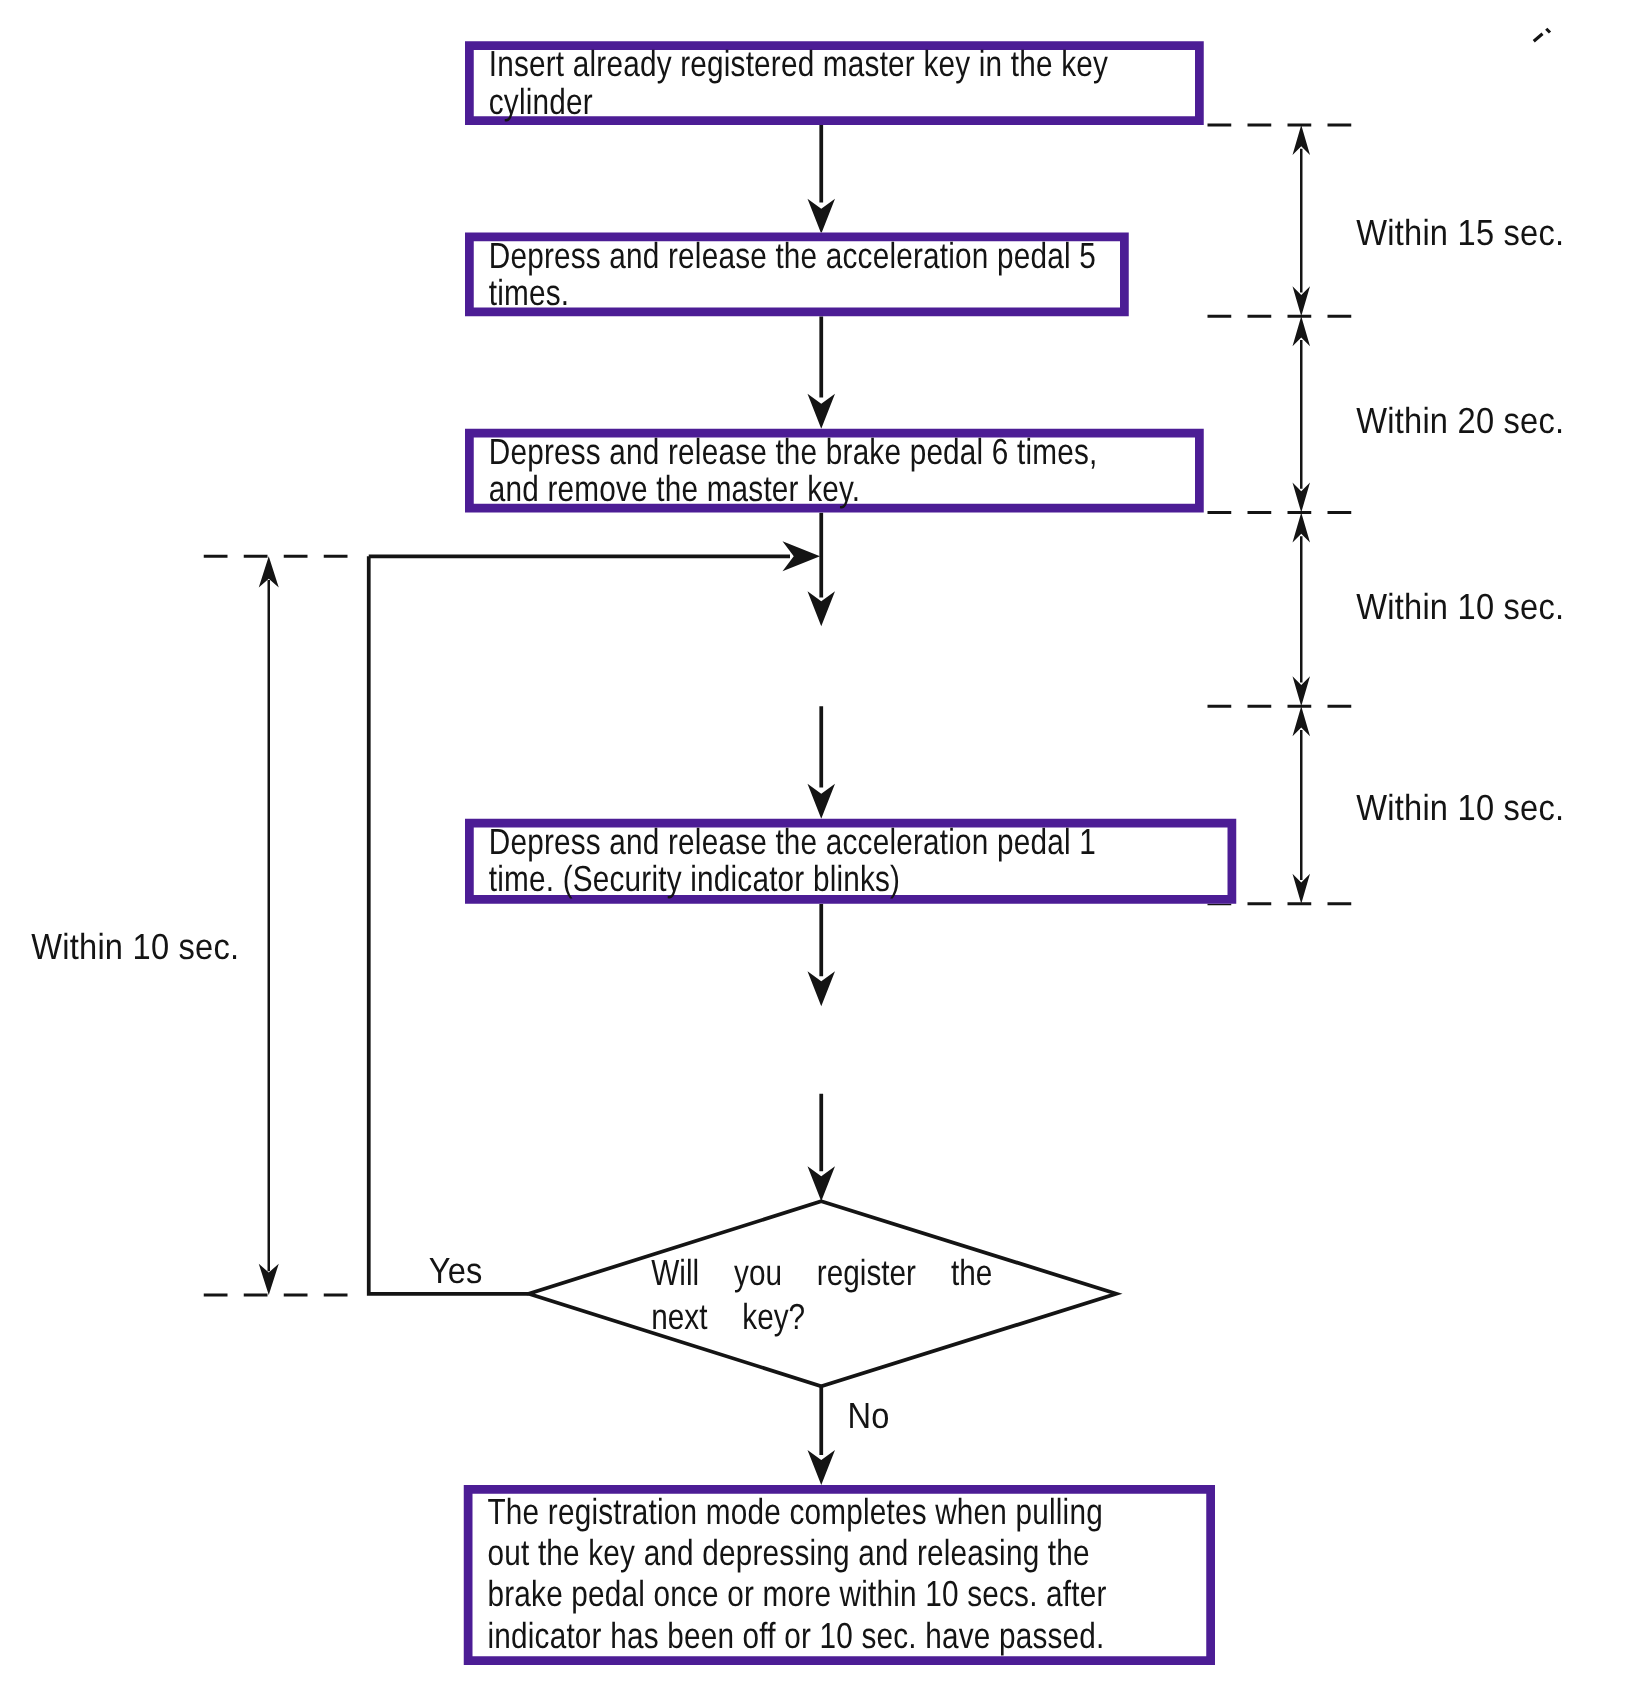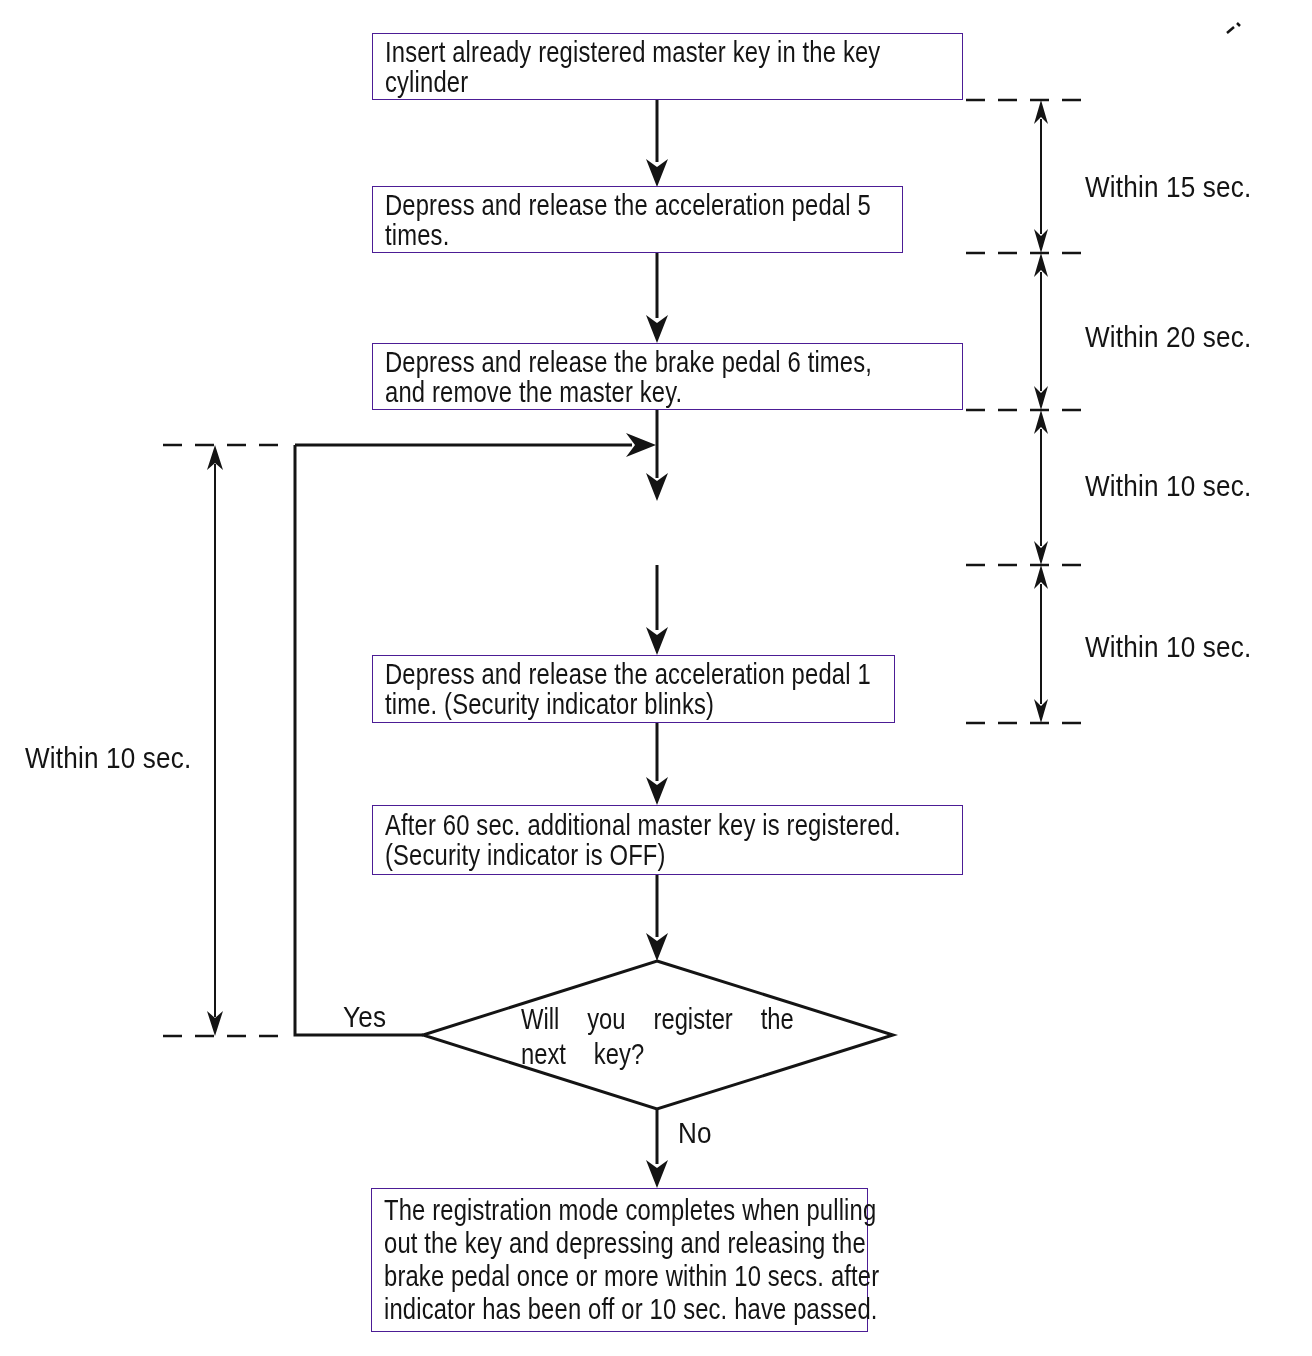--- a/index.html
+++ b/index.html
@@ -2,21 +2,21 @@
 <html><head>
 <meta charset="utf-8">
 <style>
   html,body{margin:0;padding:0;background:#ffffff;}
   .page{
     position:relative;width:1312px;height:1356px;background:#ffffff;
     font-family:"Liberation Sans",sans-serif;color:#141414;overflow:hidden;
   }
   .layer{position:absolute;left:0;top:0;}
   .fbox{
-    position:absolute;box-sizing:border-box;border:1px solid #4c1d95;background:#ffffff;
+    position:absolute;box-sizing:border-box;border:7px solid #4c1d95;background:#ffffff;
     display:flex;align-items:center;
   }
   .fbox .btxt{
     margin-left:12px;font-size:29px;line-height:30px;white-space:pre;
     transform:scaleX(0.82);transform-origin:0 50%;letter-spacing:0.2px;
   }
   .fbox .btxt.tall{line-height:33px;}
   .lbl{
     position:absolute;font-size:29px;line-height:34px;white-space:pre;
     transform:scaleX(0.9);transform-origin:0 0;letter-spacing:0.2px;
@@ -123,31 +123,27 @@
     <div class="btxt">Depress and release the acceleration pedal 5
 times.</div>
   </div>
 
   <div class="fbox" style="left:372px;top:343px;width:591px;height:67px">
     <div class="btxt">Depress and release the brake pedal 6 times,
 and remove the master key.</div>
   </div>
 
 
-  <div class="fbox" style="left:372px;top:655px;width:523px;height:68px">
+  <div class="fbox" style="left:372px;top:655px;width:617px;height:68px">
     <div class="btxt">Depress and release the acceleration pedal 1
 time. (Security indicator blinks)</div>
   </div>
 
-  <div class="fbox" style="left:372px;top:805px;width:591px;height:70px">
-    <div class="btxt">After 60 sec. additional master key is registered.
-(Security indicator is OFF)</div>
-  </div>
 
-  <div class="fbox" style="left:371px;top:1188px;width:497px;height:144px">
+  <div class="fbox" style="left:371px;top:1188px;width:601px;height:144px">
     <div class="btxt tall">The registration mode completes when pulling
 out the key and depressing and releasing the
 brake pedal once or more within 10 secs. after
 indicator has been off or 10 sec. have passed.</div>
   </div>
 
   <div class="decision-text" style="left:521px;top:1002px">Will you register the
 next key?</div>
 
   <div class="lbl" style="left:343px;top:1000px">Yes</div>

